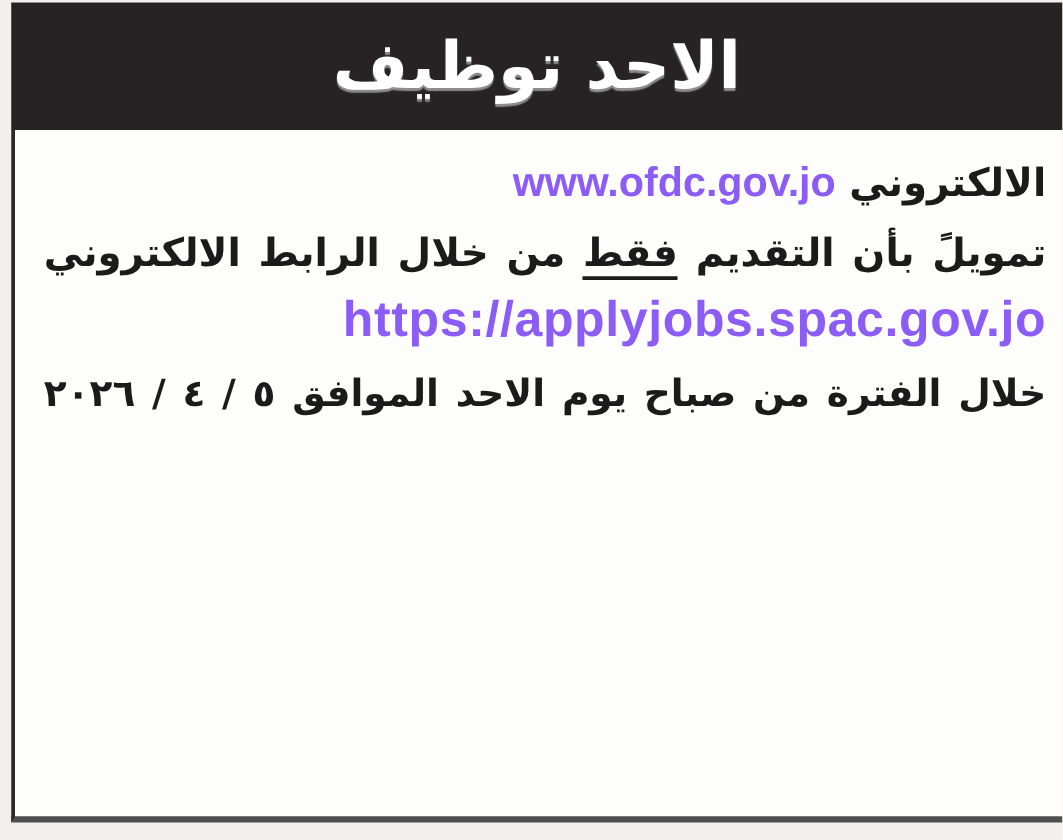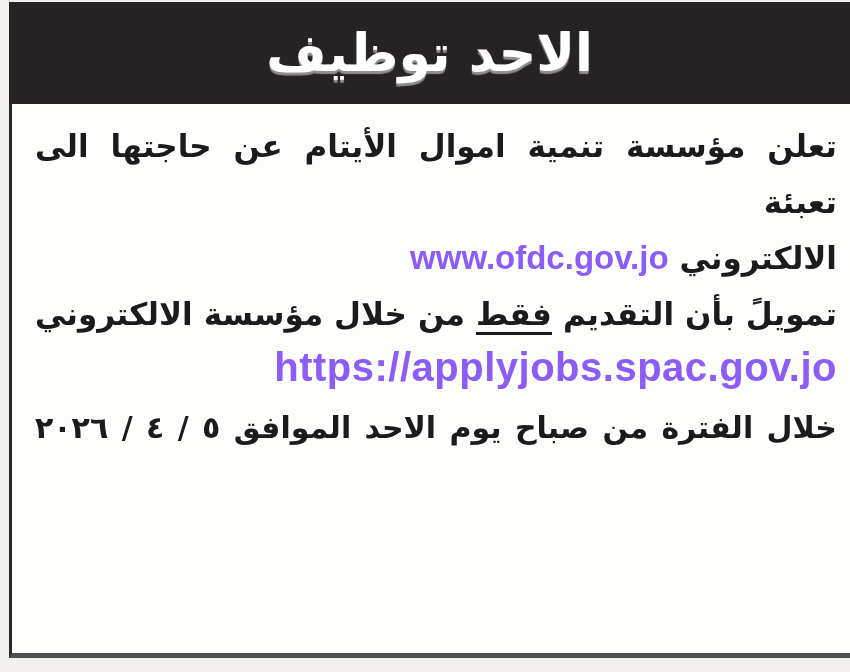--- a/index.html
+++ b/index.html
@@ -64,28 +64,27 @@
 <body>
 
 <div class="ad">
 
   <div class="ad-header">
     <span class="ad-title">الاحد توظيف</span>
   </div>
 
   <div class="ad-body">
 
-    <div class="ar just">تعلن مؤسسة تنمية اموال الأيتام عن حاجتها الى تعبئة</div>
 
     <div class="ar right">
       <span>الالكتروني</span>
       <span class="url small-url" dir="ltr">www.ofdc.gov.jo</span>
     </div>
 
-    <div class="ar just"><span>تمويلً بأن التقديم </span><span class="underline-word">فقط</span><span> من خلال مؤسسة الالكتروني</span></div>
+    <div class="ar just"><span>تمويلً بأن التقديم </span><span class="underline-word">فقط</span><span> من خلال الرابط الالكتروني</span></div>
 
     <div class="apply-url-line">
       <span class="url big-url" dir="ltr">https://applyjobs.spac.gov.jo</span>
     </div>
 
     <div class="ar just dates-1">خلال الفترة من صباح يوم الاحد الموافق ٥ / ٤ / ٢٠٢٦</div>
 
   </div>
 </div>
 

